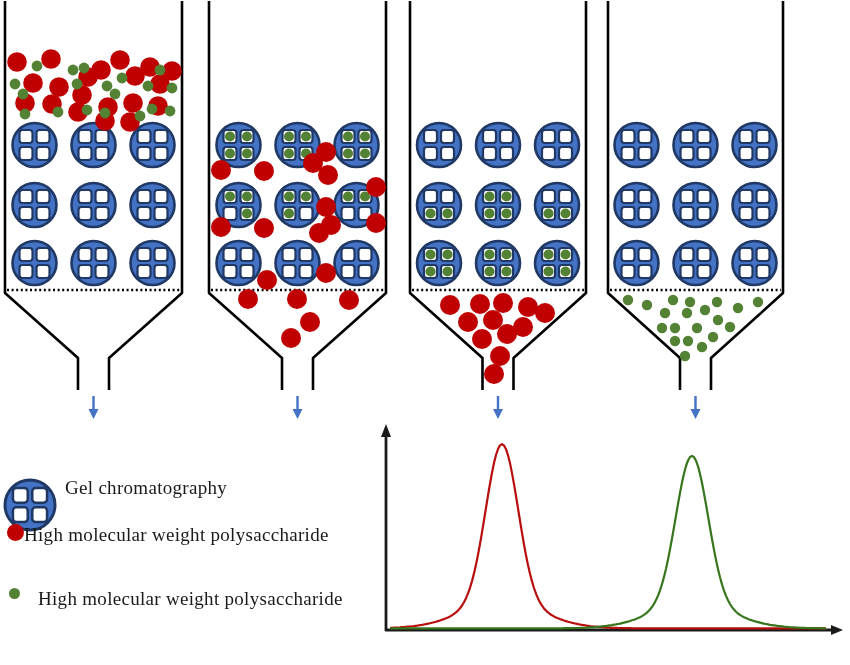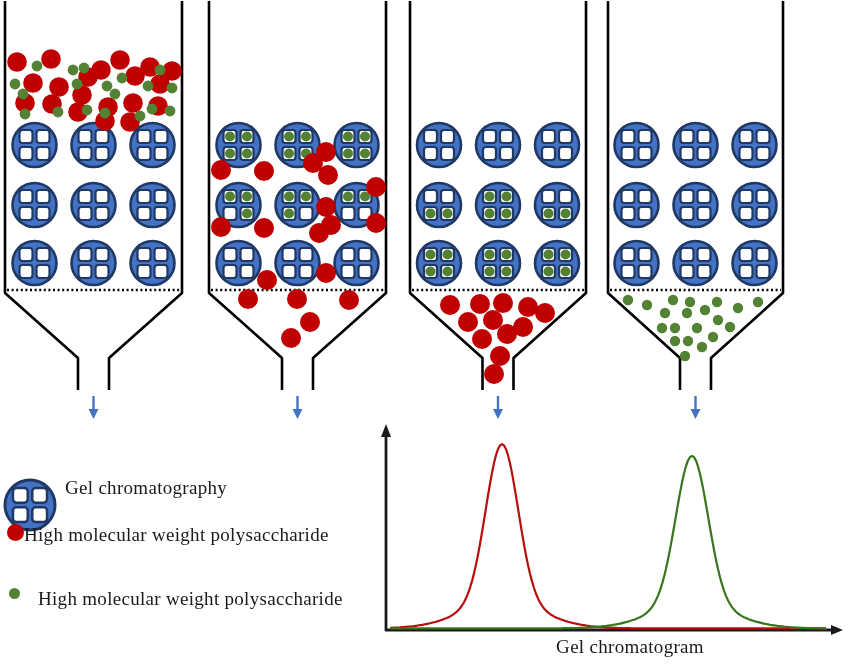--- a/index.html
+++ b/index.html
@@ -458,14 +458,13 @@
     <div class="legend-row" style="left:7px;top:524px;height:20px;">
       <span class="dot" id="dot-red" style="width: 17px; height: 17px; background: rgb(192, 0, 0);"></span>
       <span class="legend-label">High molecular weight polysaccharide</span>
     </div>
     <div class="legend-row" style="left:9px;top:588px;height:20px;gap:18px">
       <span class="dot" id="dot-green" style="width: 11px; height: 11px; background: rgb(84, 130, 53);"></span>
       <span class="legend-label">High molecular weight polysaccharide</span>
     </div>
   </div>
 
-  <div class="chart-label">Gel chromatogram</div>
 </div>
 
 </body></html>

